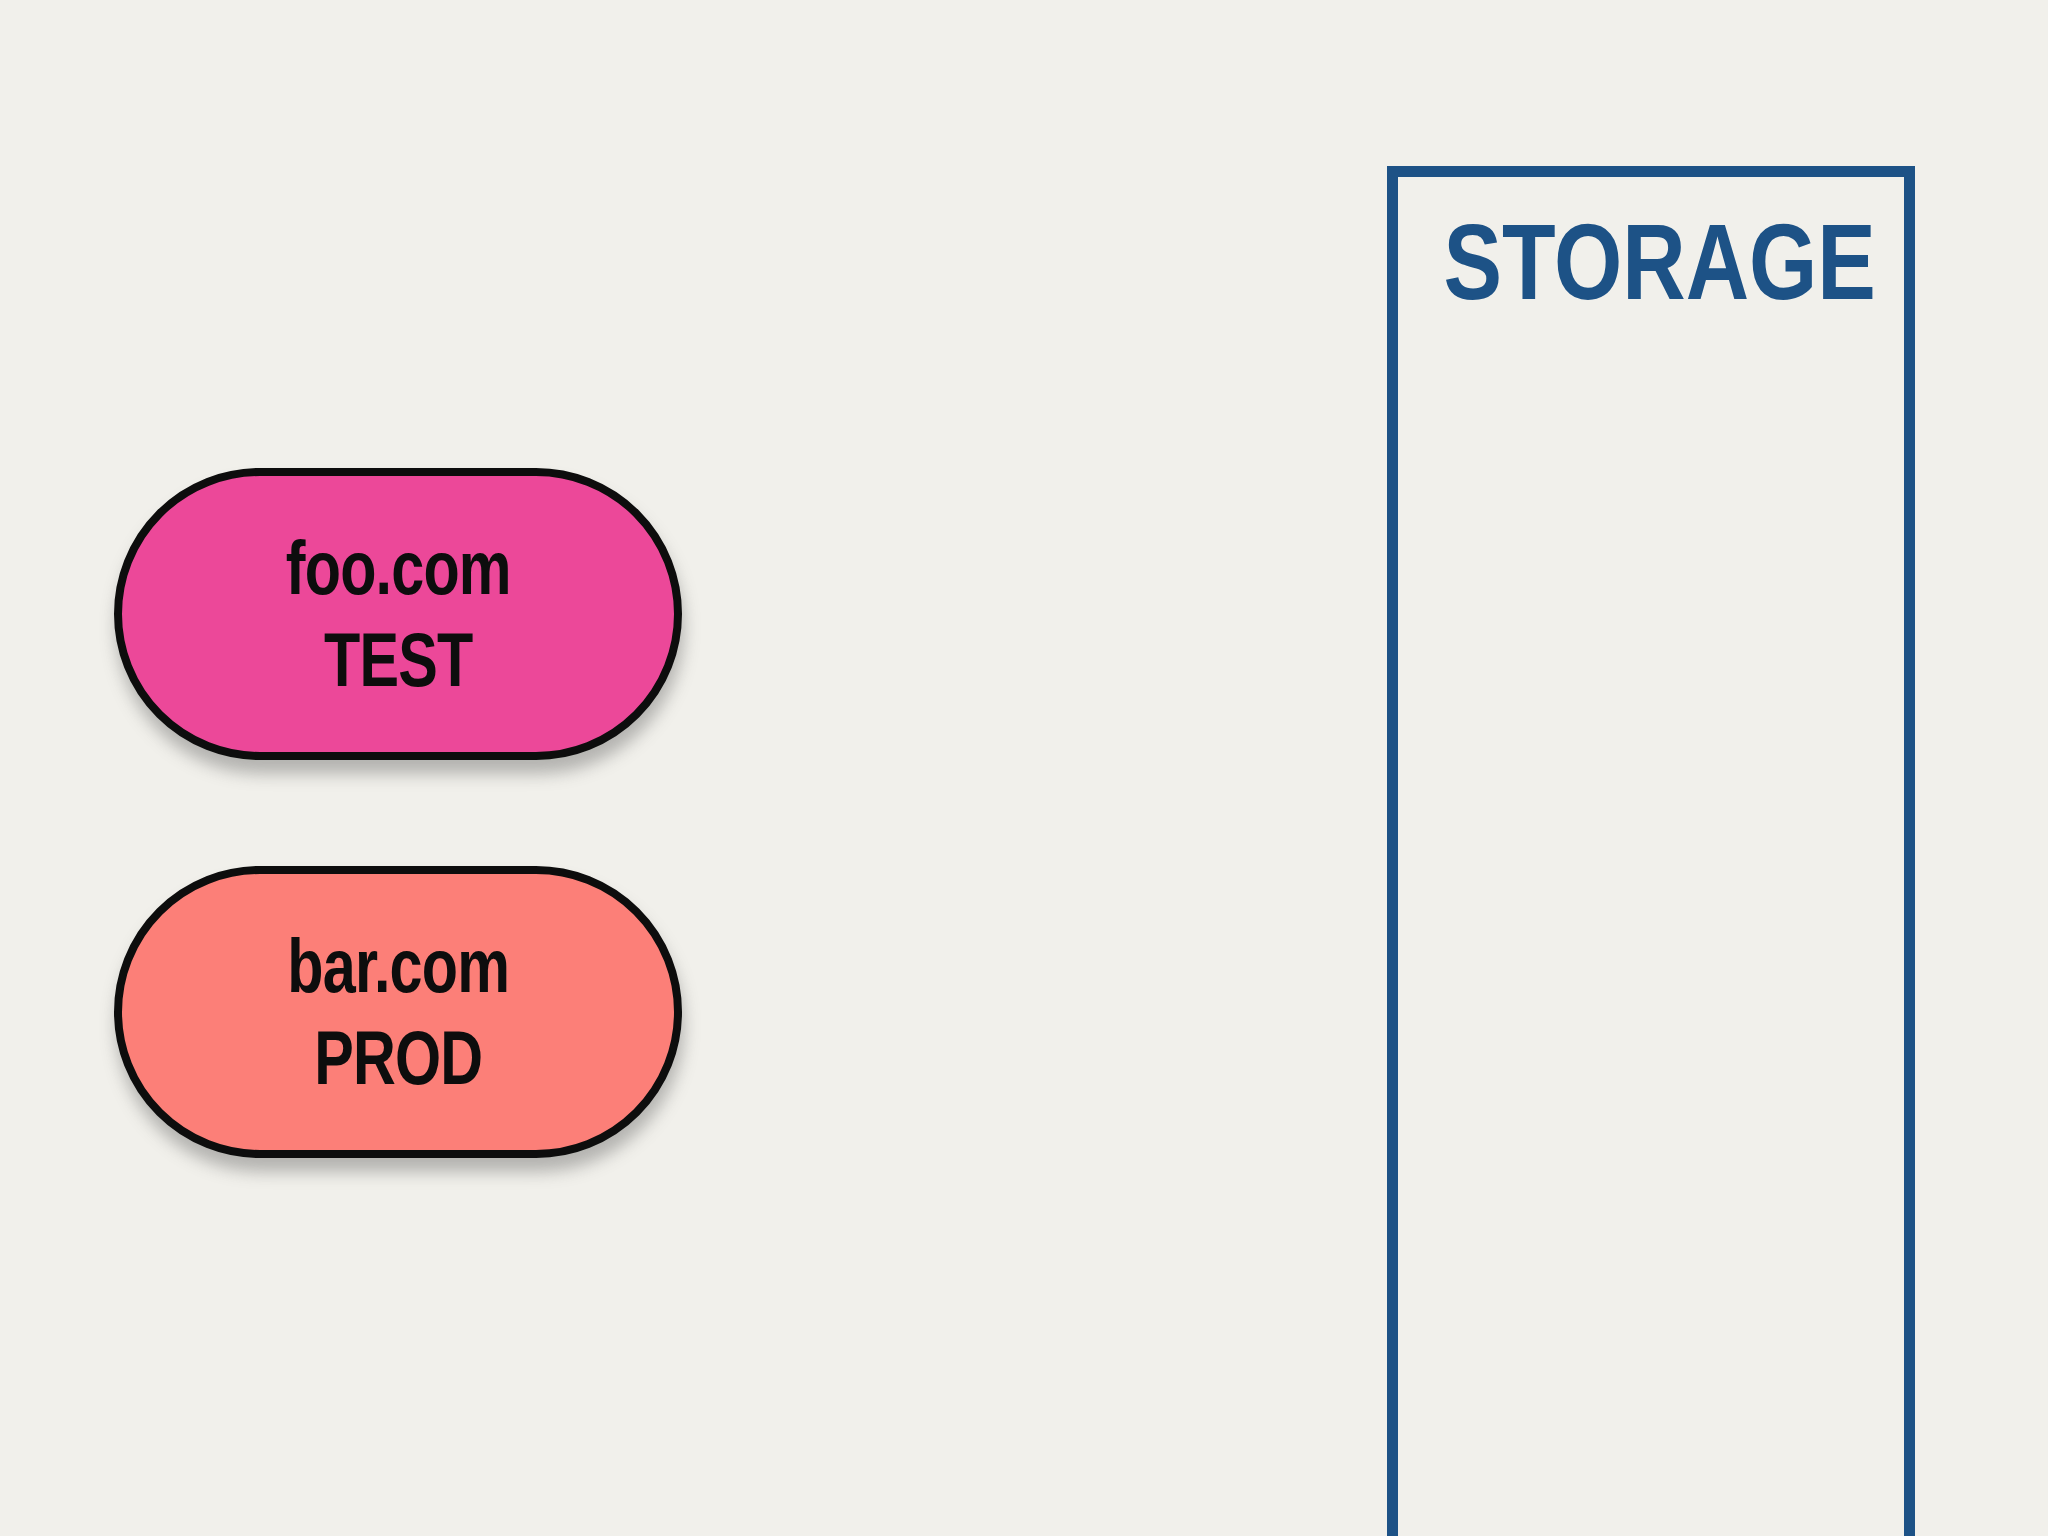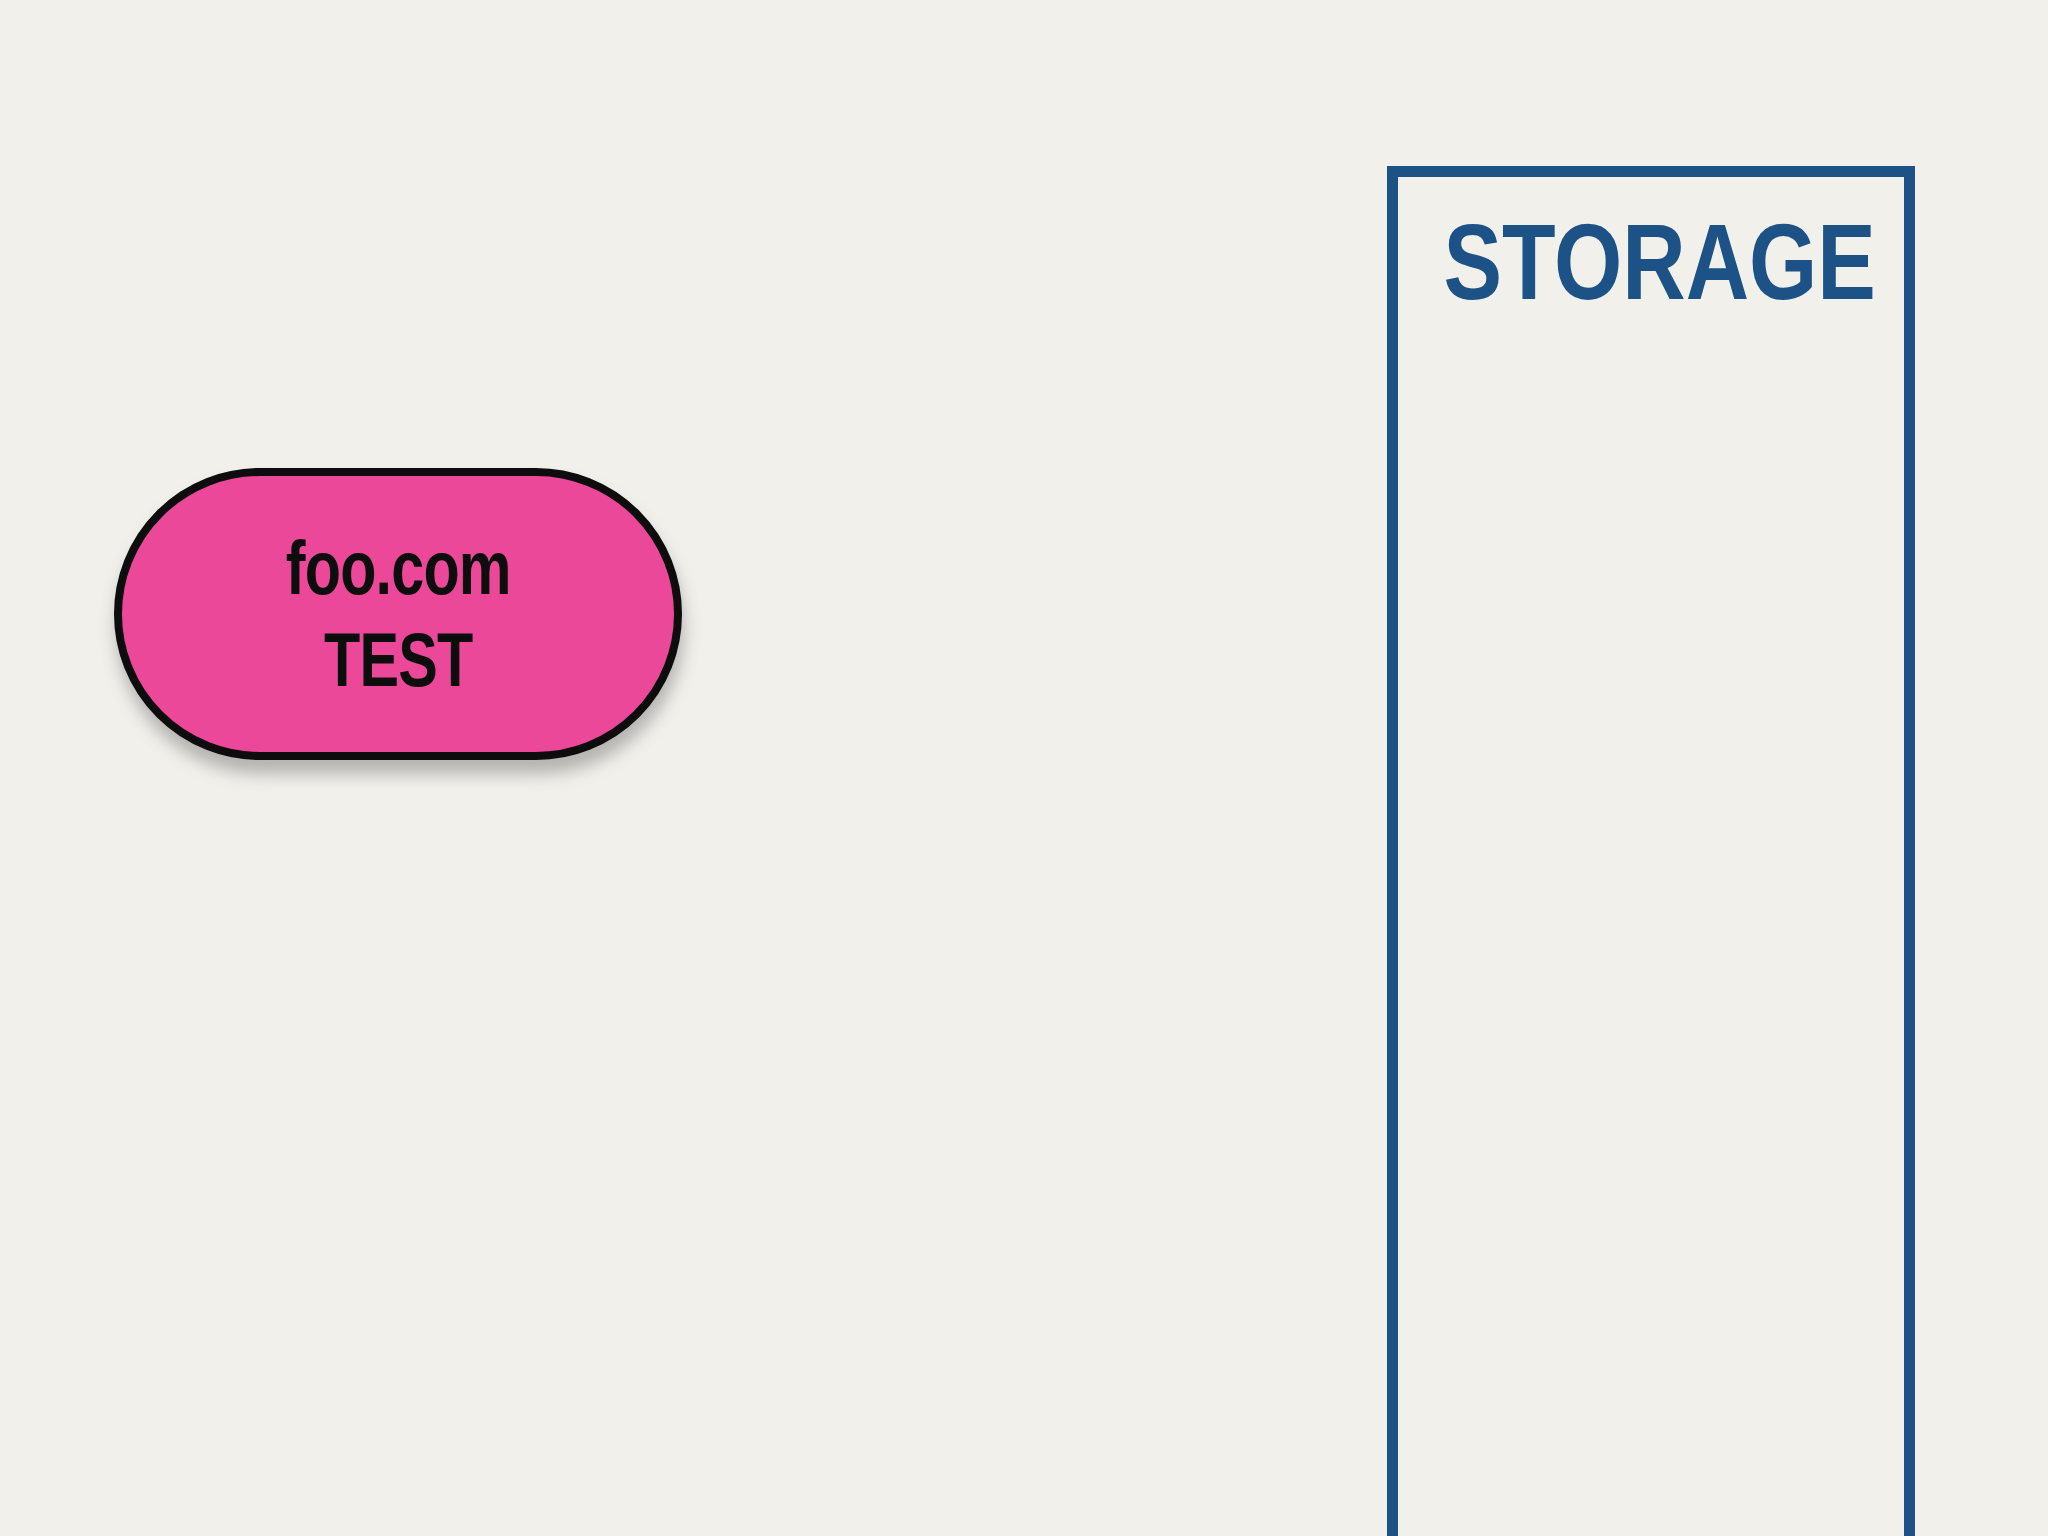--- a/index.html
+++ b/index.html
@@ -72,18 +72,24 @@
 
 <div class="canvas" style="background-color: rgb(241, 240, 235);">
 
   <div class="pill pill-foo" style="background-color: #ec4899; border-color: rgb(13, 13, 13); color: rgb(13, 13, 13);">
     <div class="pill-label">
       <span>foo.com</span>
       <span>TEST</span>
     </div>
   </div>
 
+  <div class="pill pill-bar" style="background-color: rgb(252, 127, 120); border-color: rgb(13, 13, 13); color: rgb(13, 13, 13);">
+    <div class="pill-label">
+      <span>bar.com</span>
+      <span>PROD</span>
+    </div>
+  </div>
 
   <div class="storage-box" style="border-color: rgb(29, 82, 134);">
     <div class="storage-title" style="color: rgb(29, 82, 134);">STORAGE</div>
   </div>
 
 </div>
 
 </body></html>

